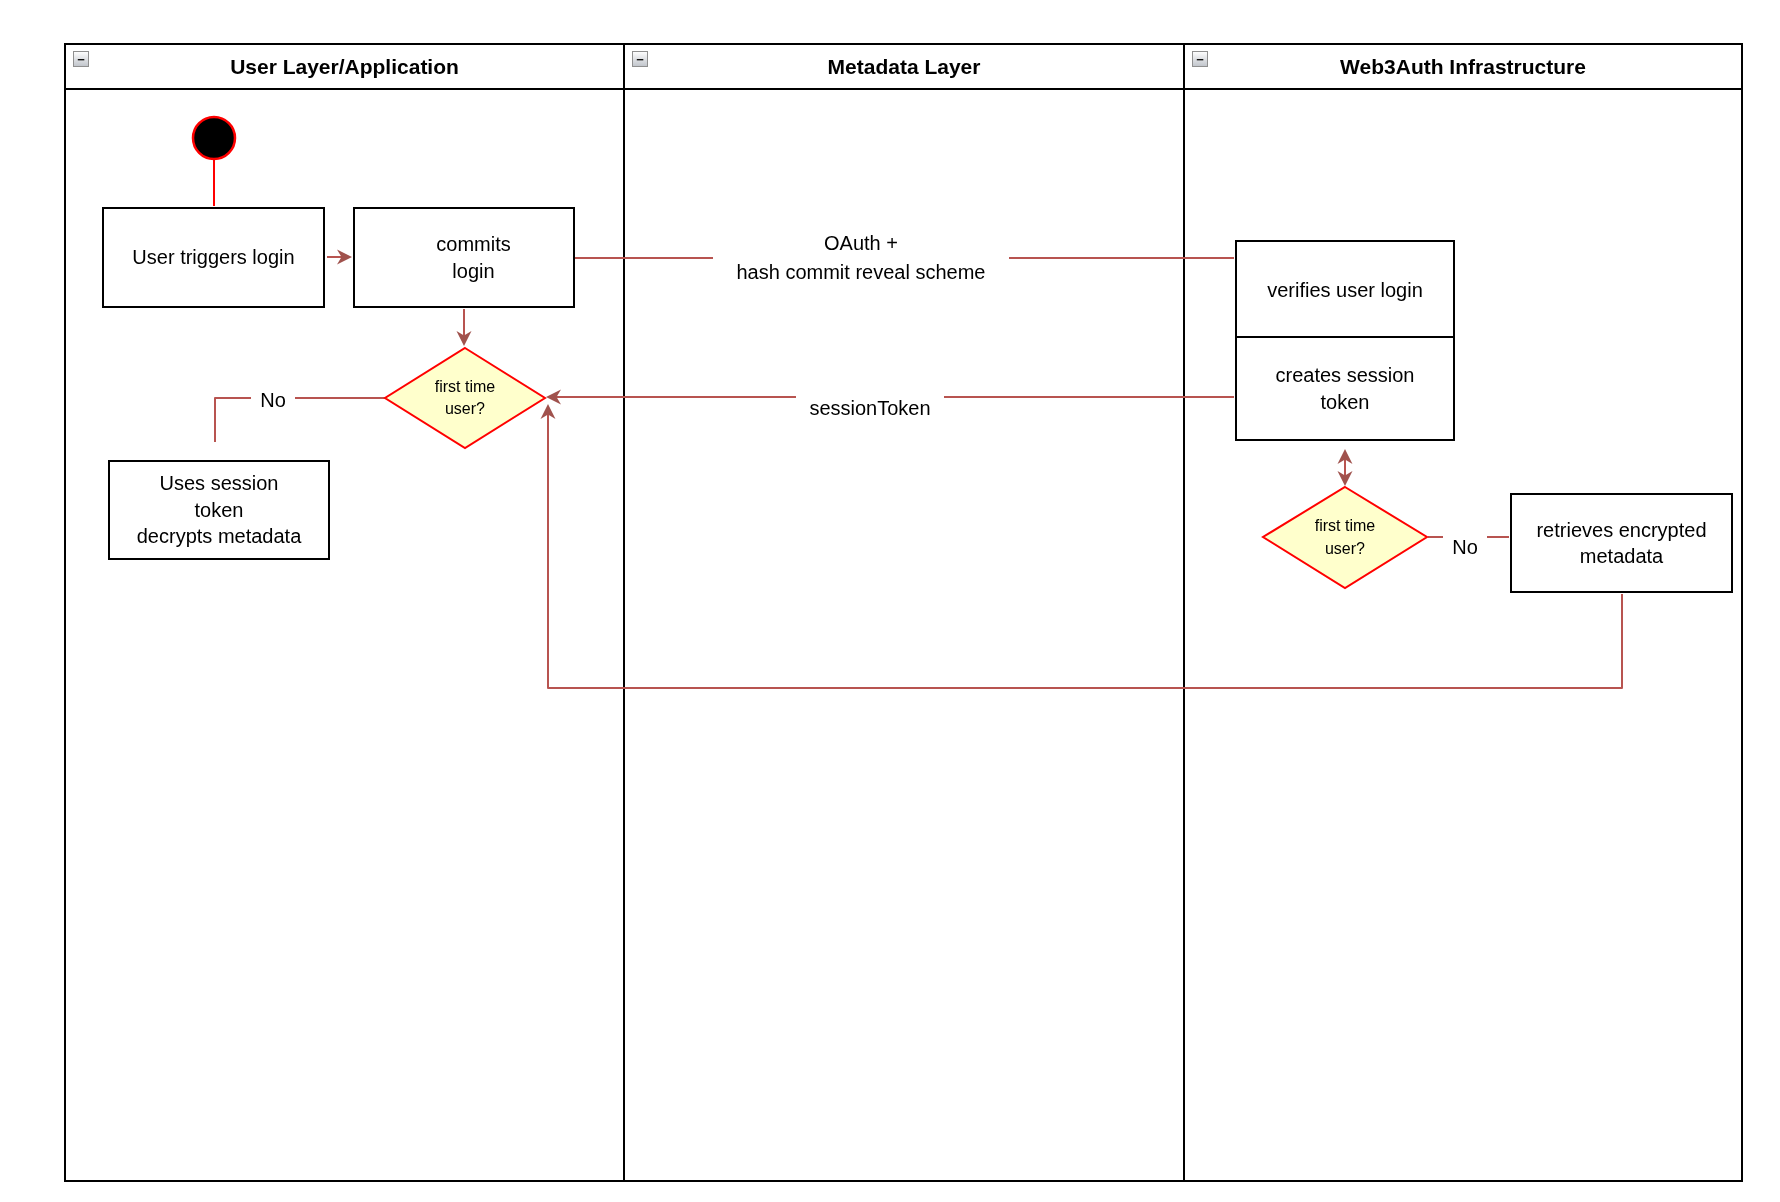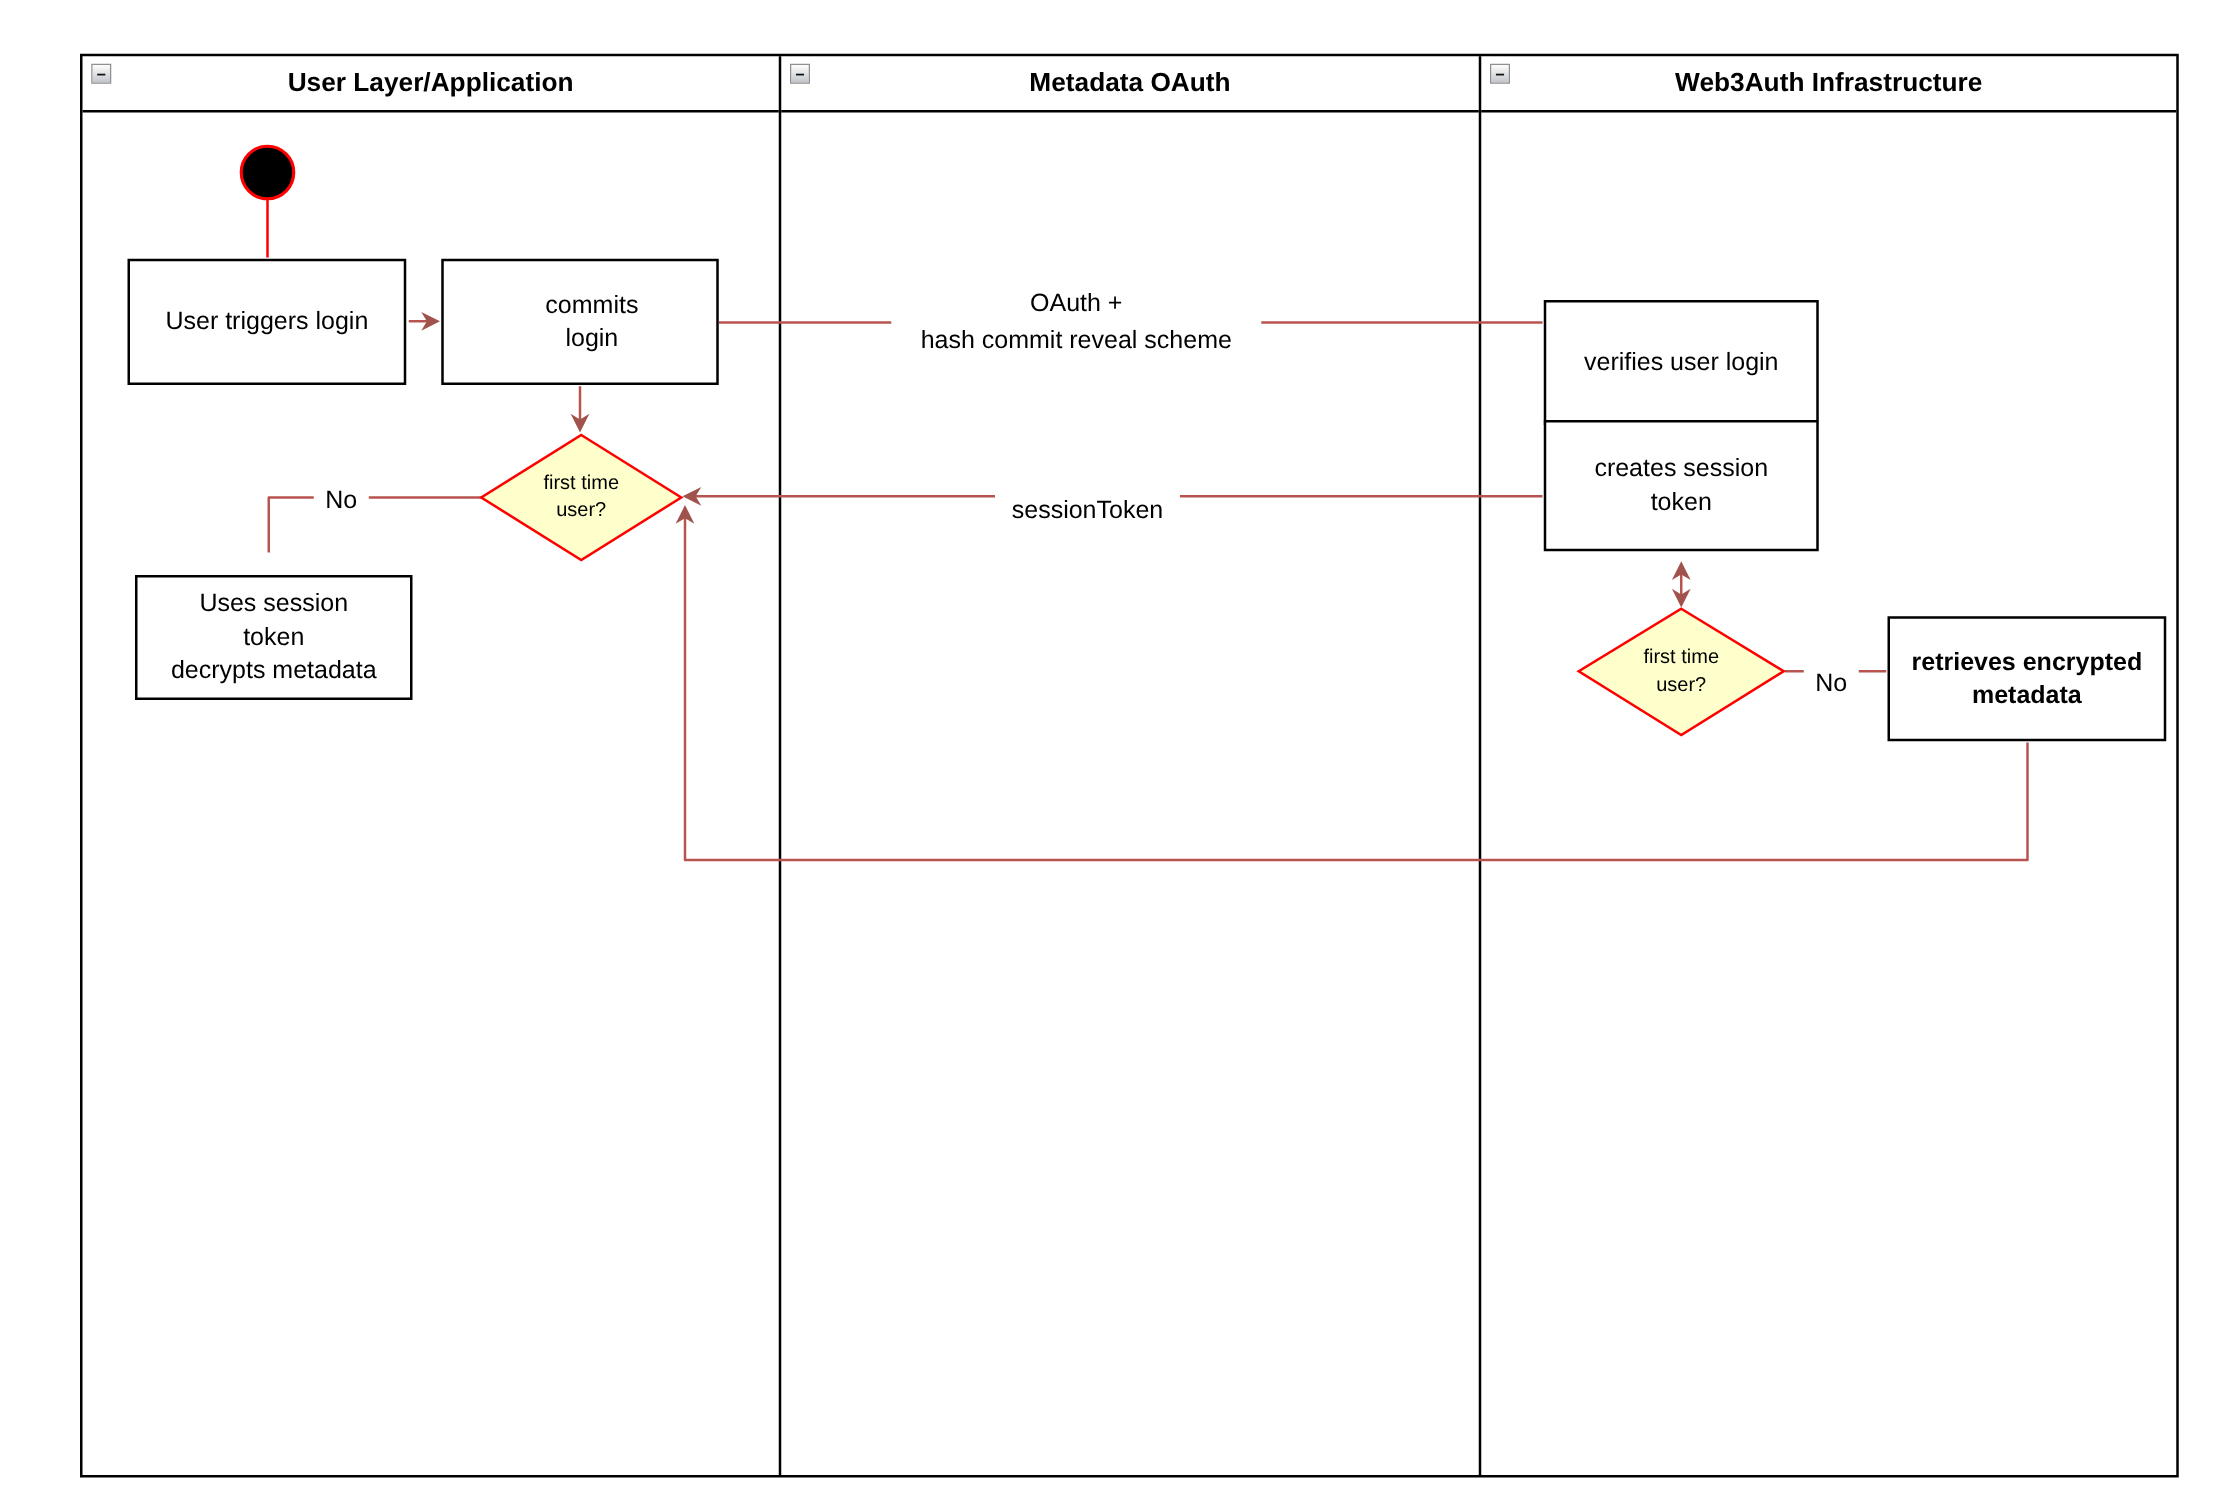--- a/index.html
+++ b/index.html
@@ -28,21 +28,21 @@
 
   
   .node{position:absolute;box-sizing:border-box;background:#fff;border:2px solid #000;
         display:flex;align-items:center;justify-content:center;text-align:center;
         font-size:20px;line-height:1.32;color:#000;white-space:pre-line;}
   .n-user-triggers{left:102px;top:207px;width:223px;height:101px;}
   .n-commits{left:353px;top:207px;width:222px;height:101px;padding-left:19px;}
   .n-uses-session{left:108px;top:460px;width:222px;height:100px;}
   .n-verifies{left:1235px;top:208px;width:220px;height:100px;margin-top:32px;}
   .n-creates{left:1235px;top:336px;width:220px;height:105px;}
-  .n-retrieves{left:1510px;top:493px;width:223px;height:100px;font-weight:bold;}
+  .n-retrieves{left:1510px;top:493px;width:223px;height:100px;}
 
   .diamond-label{position:absolute;display:flex;align-items:center;justify-content:center;
         text-align:center;font-size:16px;line-height:1.4;color:#000;white-space:pre-line;}
   .d1-label{left:385px;top:348px;width:160px;height:100px;}
   .d2-label{left:1263px;top:487px;width:164px;height:101px;}
 
   
   .edge-label{position:absolute;background:#fff;display:flex;align-items:center;justify-content:center;
         text-align:center;font-size:20px;line-height:1.45;color:#000;white-space:pre-line;padding:0 3px;}
   .l-oauth{left:713px;top:229px;width:290px;height:58px;}
@@ -62,21 +62,21 @@
           <span>−</span>
         </div>
         <span>User Layer/Application</span>
       </div>
     </div>
     <div class="lane lane-2">
       <div class="lane-header">
         <div class="collapse-btn">
           <span>−</span>
         </div>
-        <span>Metadata OAuth</span>
+        <span>Metadata Layer</span>
       </div>
     </div>
     <div class="lane lane-3">
       <div class="lane-header">
         <div class="collapse-btn">
           <span>−</span>
         </div>
         <span>Web3Auth Infrastructure</span>
       </div>
     </div>

